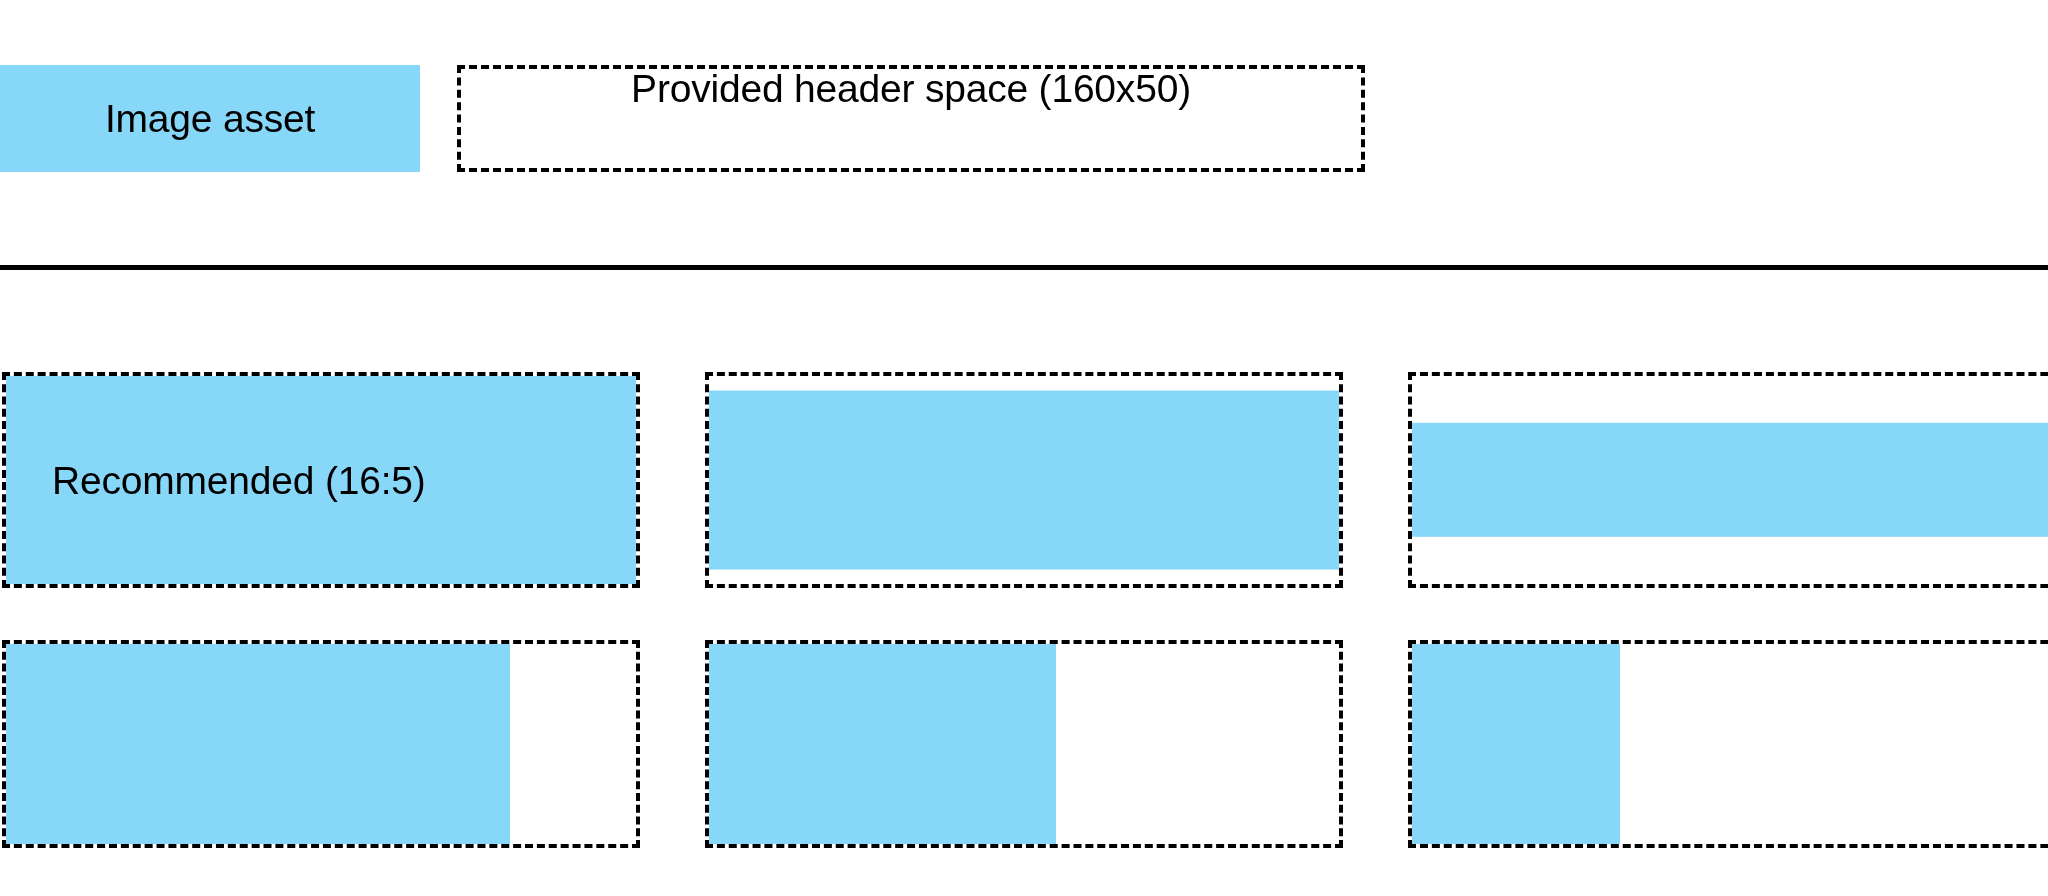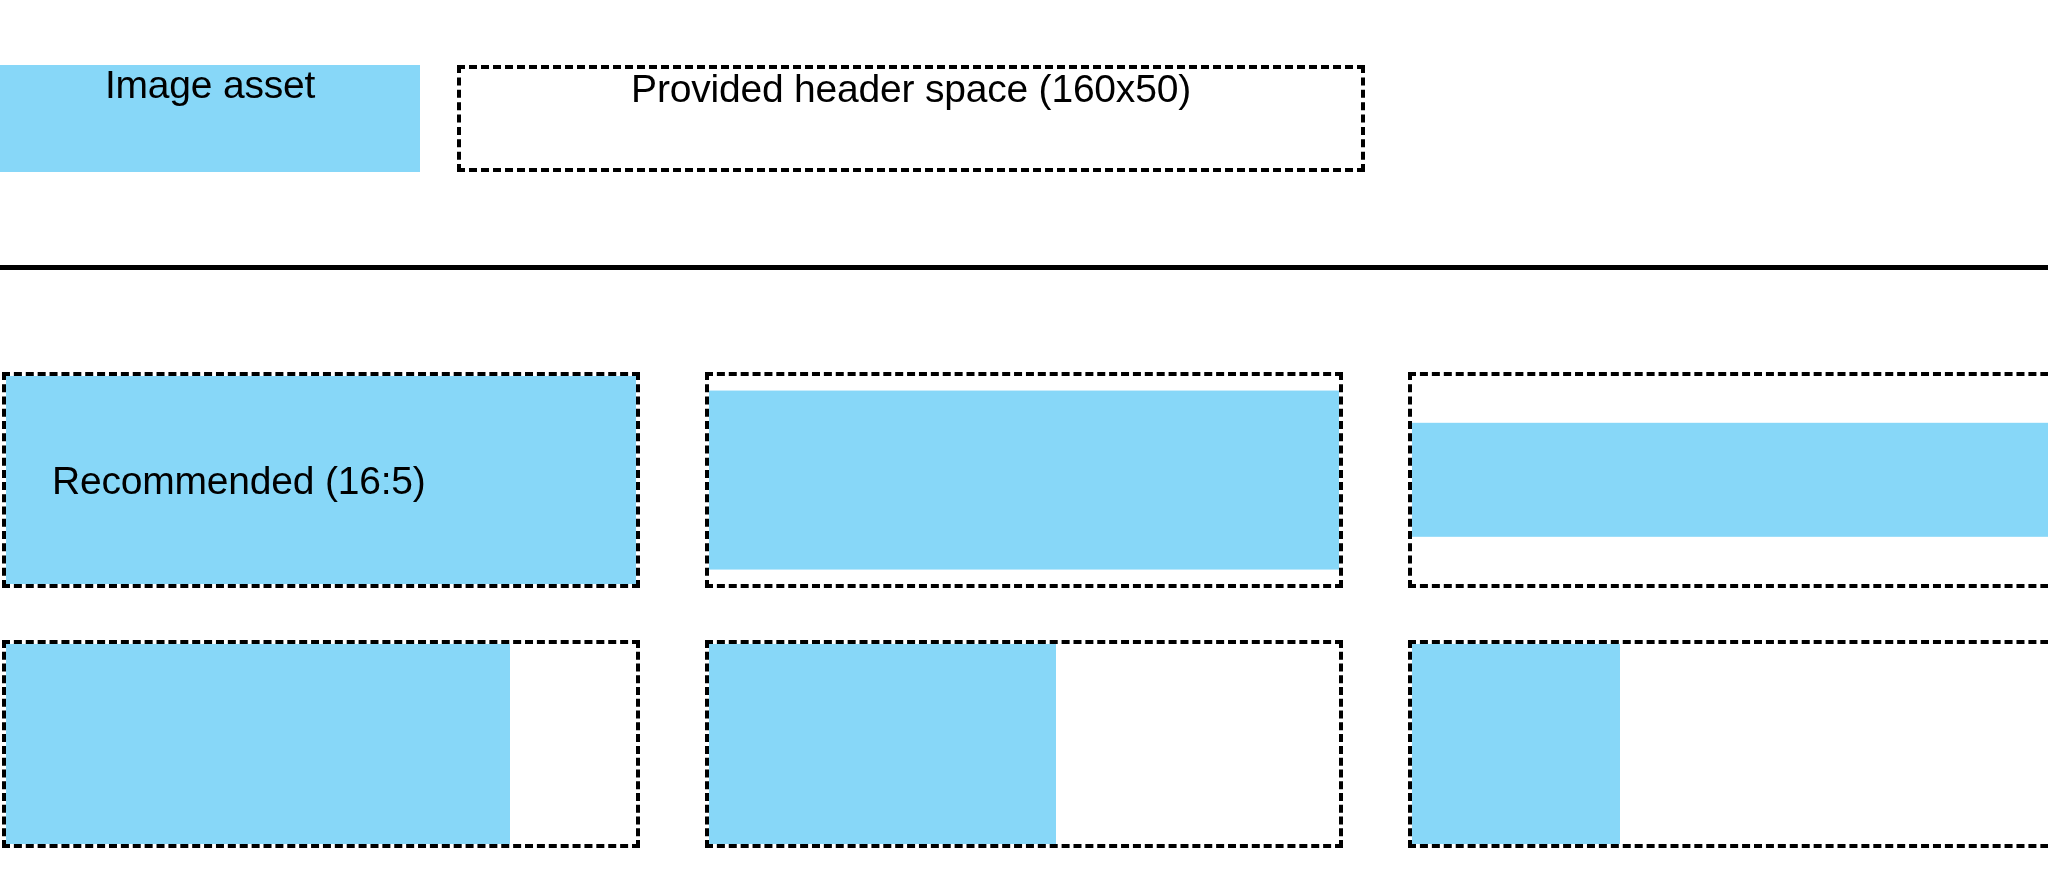--- a/index.html
+++ b/index.html
@@ -27,20 +27,21 @@
     width: 2048px;
   }
   .legend-swatch {
     position: absolute;
     left: 0;
     top: 0;
     width: 420px;
     height: 107px;
     background: var(--asset-blue, #87d7f8);
     display: flex;
+    align-items: center;
     justify-content: center;
     box-sizing: border-box;
   }
   .legend-swatch .legend-text {
     font-size: 39px;
     line-height: 1;
     letter-spacing: -0.2px;
     color: #000;
     white-space: nowrap;
   }

